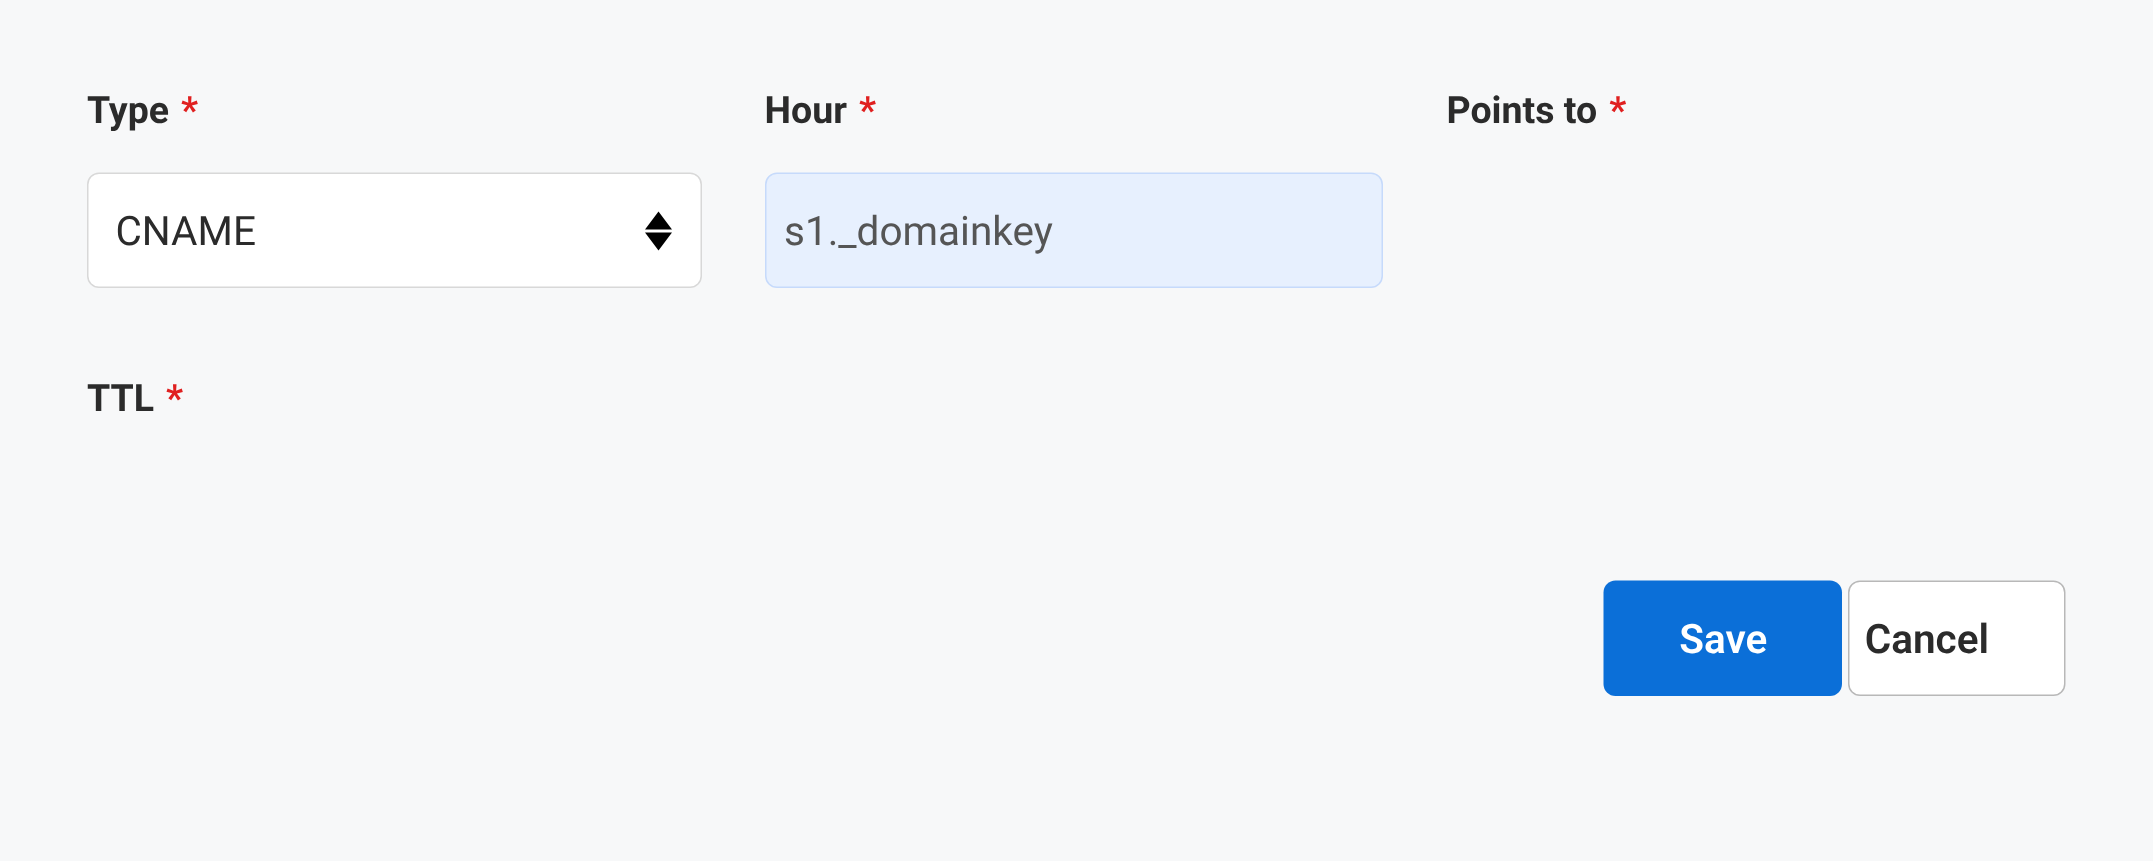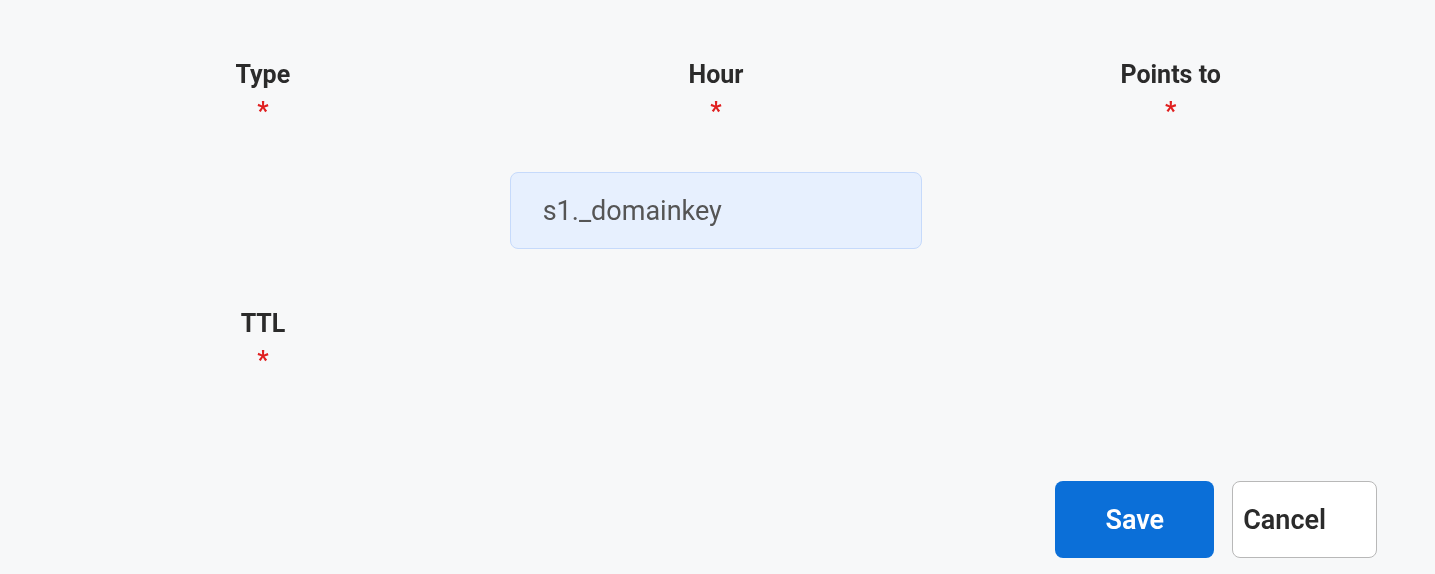--- a/index.html
+++ b/index.html
@@ -31,21 +31,20 @@
     .field-points { width: 413px; }
     .field-ttl { width: 410px; }
     .field-label {
       font-size: 25px;
       font-weight: 700;
       color: #2b2b2b;
       margin-bottom: 26px;
       display: flex;
       align-items: center;
       gap: 8px;
-      flex-direction: column;
     }
     .required-asterisk {
       color: #e02020;
       font-weight: 700;
       font-size: 25px;
     }
     .select-wrapper {
       position: relative;
       width: 100%;
     }
@@ -89,37 +88,36 @@
       height: 0;
       border-left: 9px solid transparent;
       border-right: 9px solid transparent;
       border-top: 12px solid #000000;
     }
     .text-input {
       width: 100%;
       height: 77px;
       border: 1px solid #d8d8d8;
       border-radius: 8px;
-      padding: 0 32px;
+      padding: 0 12px;
       font-size: 27px;
       color: #555555;
       font-family: inherit;
-      margin-top: 20px;
     }
     .text-input.highlighted {
       background: #e7f0fe;
       border-color: #c6dafb;
     }
     .text-input.normal {
       background: #ffffff;
     }
     .button-row {
       display: flex;
       justify-content: flex-end;
-      gap: 18px;
+      gap: 4px;
       margin-top: 80px;
       padding-right: 0;
     }
     .btn {
       height: 77px;
       padding: 0 50px;
       border-radius: 8px;
       font-size: 27px;
       font-weight: 600;
       cursor: pointer;
@@ -140,20 +138,29 @@
 </head>
 <body>
 
 <div class="form-container">
   <div class="form-row">
 
     <div class="form-field field-type">
       <div class="field-label">
         <span>Type</span>
         <span class="required-asterisk">*</span>
+      </div>
+      <div class="select-wrapper">
+        <select class="select-field">
+          <option>CNAME</option>
+        </select>
+        <div class="select-icon">
+          <div class="arrow-up"></div>
+          <div class="arrow-down"></div>
+        </div>
       </div>
     </div>
 
     <div class="form-field field-host">
       <div class="field-label">
         <span>Hour</span>
         <span class="required-asterisk">*</span>
       </div>
       <input type="text" class="text-input highlighted" value="s1._domainkey" style="">
     </div>

